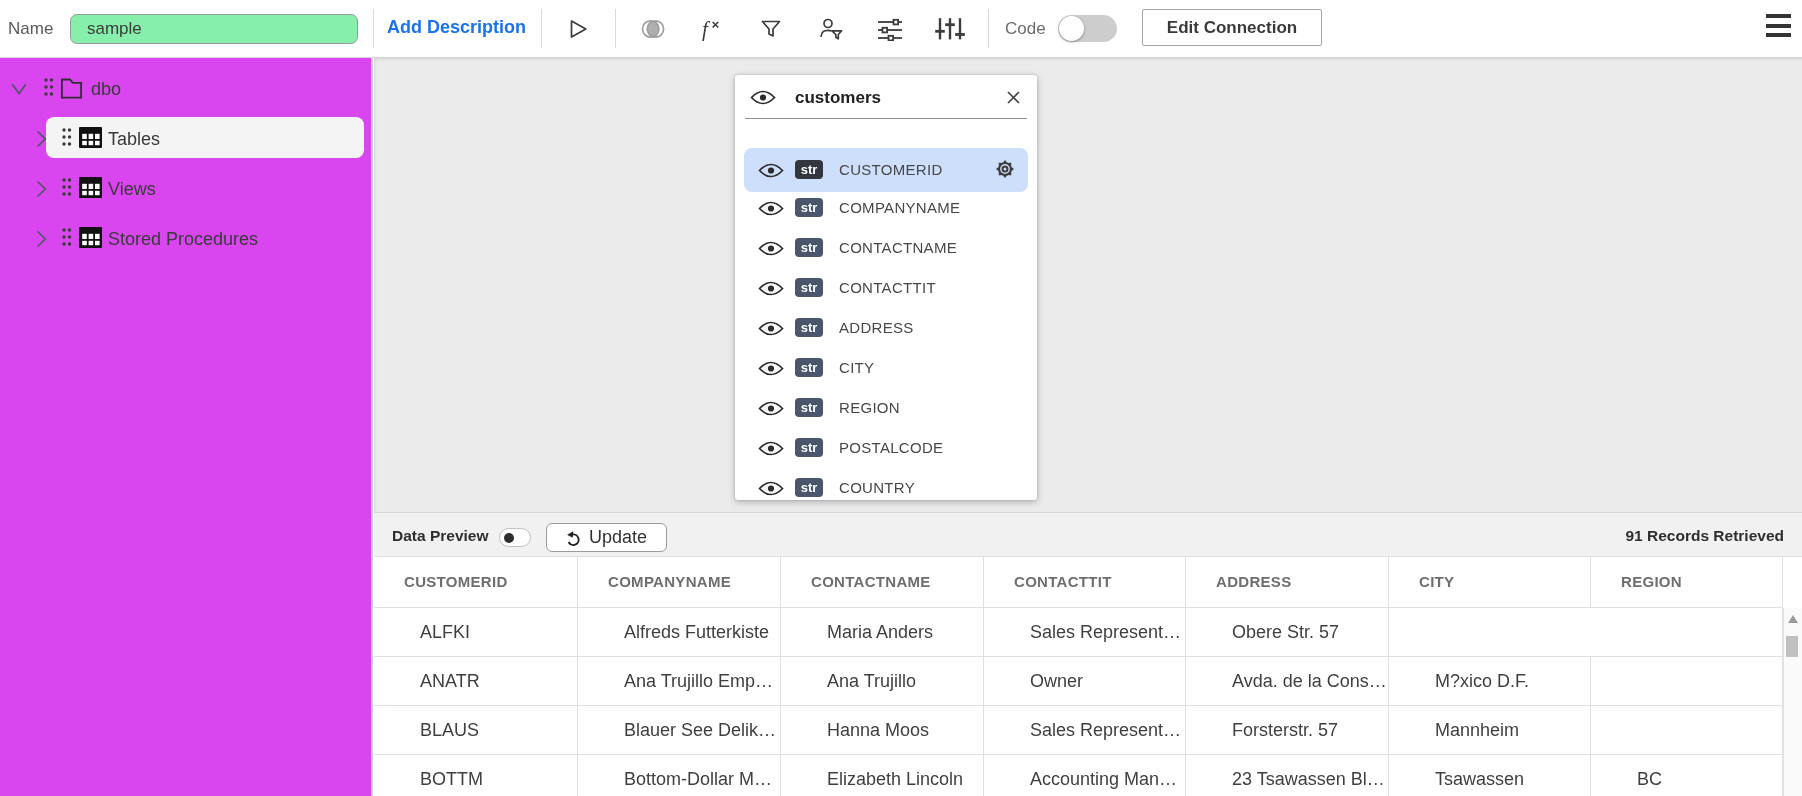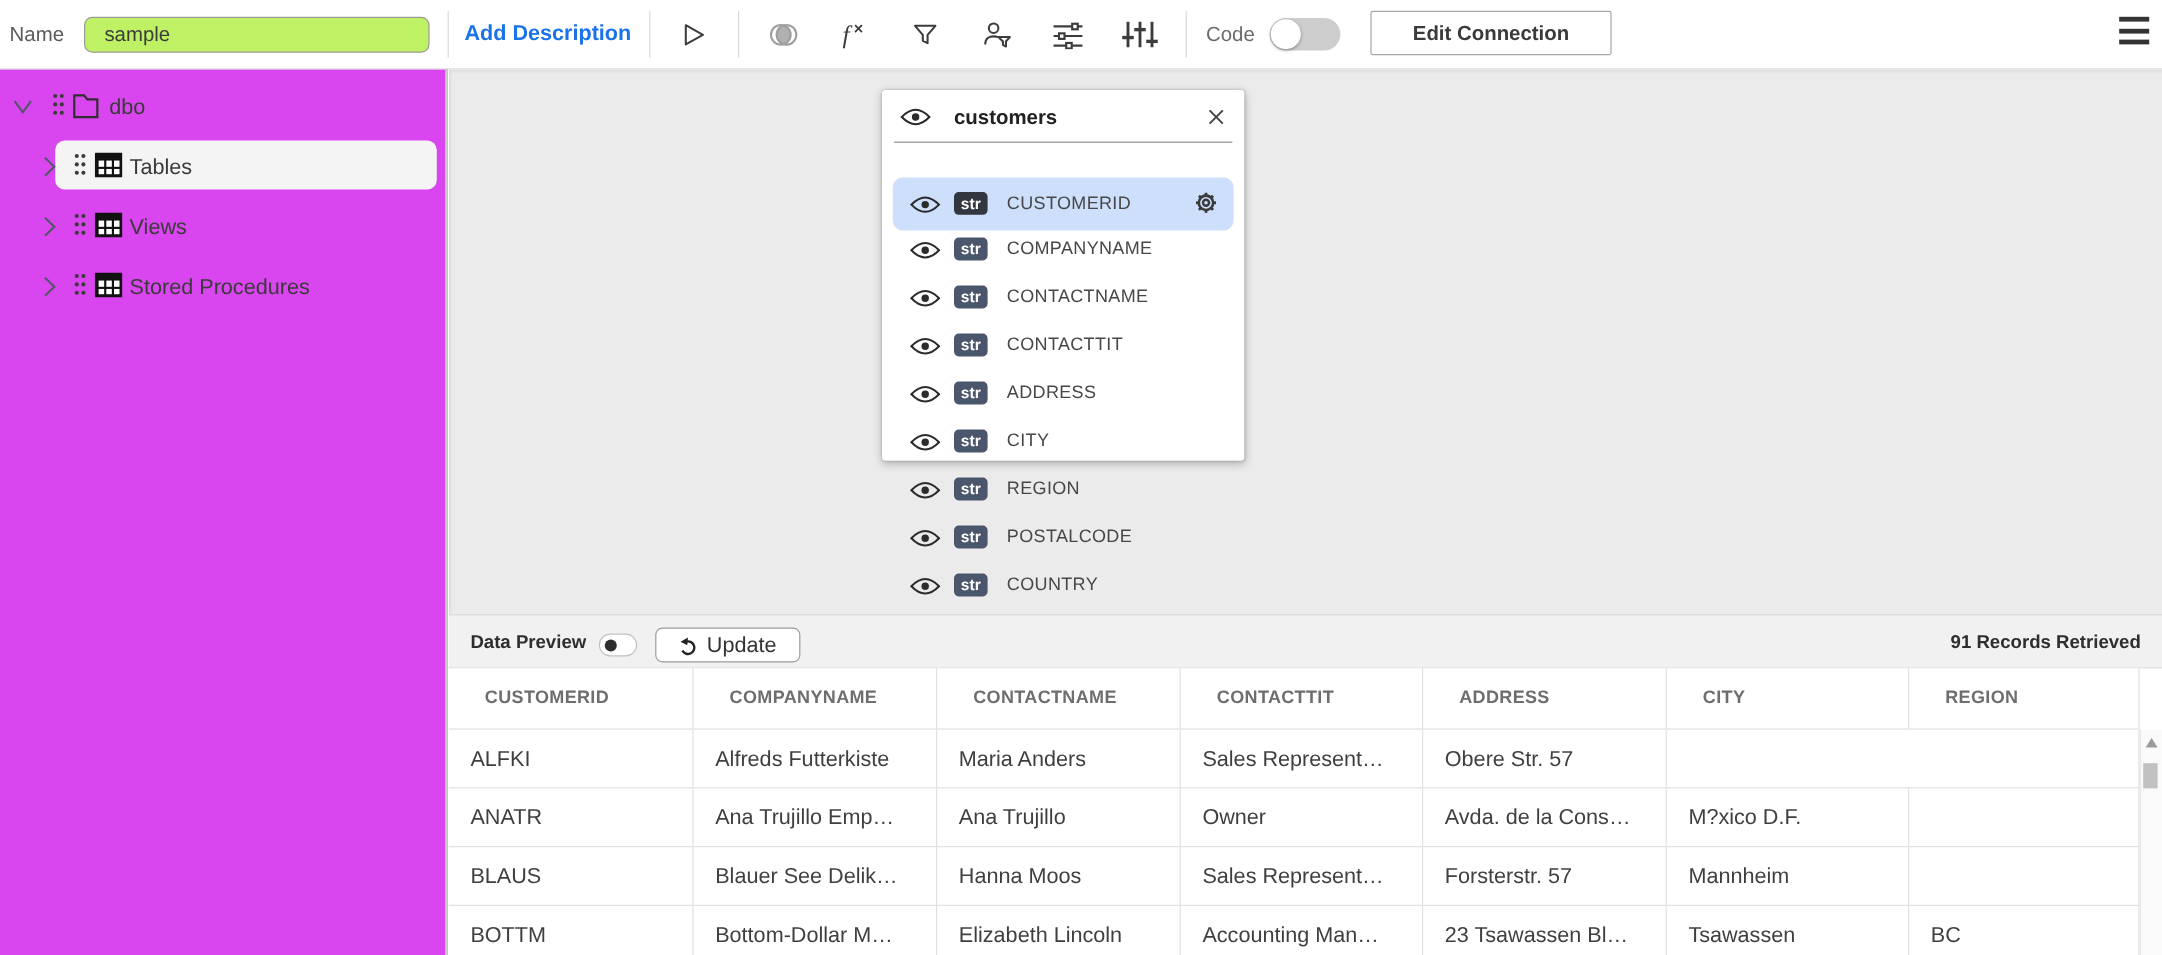--- a/index.html
+++ b/index.html
@@ -6,50 +6,50 @@
   html,body { width:1802px; height:796px; overflow:hidden; background:#fff;
     font-family:"Liberation Sans", sans-serif; }
   .abs { position:absolute; }
 
   
   #topbar { position:absolute; left:0; top:0; width:1802px; height:58px;
     background:#fff; border-bottom:1px solid #d4d4d4; }
   .vsep { position:absolute; top:9px; height:39px; width:1px; background:#d9d9d9; }
   #nameLabel { position:absolute; left:8px; top:19px; font-size:17px; color:#5b5b5b; }
   #nameInput { position:absolute; left:70px; top:14px; width:288px; height:30px;
-    border:1px solid #9a9a9a; border-radius:7px; background:#bef264;
+    border:1px solid #9a9a9a; border-radius:7px; background:#86efac;
     font-size:17px; color:#3c3c3c; line-height:28px; padding-left:16px; }
   #addDesc { position:absolute; left:387px; top:17px; font-size:18px; font-weight:700;
     color:#1a73e8; }
   .ticon { position:absolute; top:17px; width:24px; height:24px; }
   #codeLbl { position:absolute; left:1005px; top:19px; font-size:17px; color:#6b6b6b; }
   #codeToggle { position:absolute; left:1058px; top:15px; width:59px; height:27px;
     background:#cdcdcd; border-radius:14px; }
   #codeToggle .knob { position:absolute; left:1px; top:1px; width:25px; height:25px;
     border-radius:50%; background:#fff; box-shadow:0 1px 3px rgba(0,0,0,.35); }
-  #editConn { position:absolute; left:1142px; top:9px; width:201px; height:37px;
+  #editConn { position:absolute; left:1142px; top:9px; width:180px; height:37px;
     border:1px solid #a6a6a6; border-radius:2px; background:#fff;
     font-size:17px; font-weight:700; color:#3a3a3a; text-align:center; line-height:35px; }
   #burger { position:absolute; left:1766px; top:14px; width:25px; }
   #burger div { height:4px; background:#333; margin-bottom:5.5px; }
 
   
   #leftpanel { position:absolute; left:0; top:58px; width:373px; height:738px;
     background:#d946ef; border-right:2px solid #cdcdcd; }
   .trow { position:absolute; left:0; width:371px; height:42px; }
   .thl { position:absolute; left:46px; top:-9px; width:318px; height:41px;
     background:#f4f4f4; border-radius:8px; }
   .tree-label { position:absolute; font-size:18px; color:#3a3a3a; }
 
   
   #canvas { position:absolute; left:374px; top:58px; width:1428px; height:455px;
     background:#ebebeb; border-bottom:1px solid #d6d6d6; box-shadow:inset 2px 2px 3px -1px rgba(0,0,0,.10); }
 
   
-  #card { position:absolute; left:361px; top:17px; width:302px; height:309px;
+  #card { position:absolute; left:361px; top:17px; width:302px; height:425px;
     background:#fff; border-radius:3px;
     box-shadow:0 0 2px rgba(0,0,0,.22), 0 2px 7px rgba(0,0,0,.25); }
   #cardTitle { position:absolute; left:60px; top:13px; font-size:17px; font-weight:700; color:#212121; }
   #cardDivider { position:absolute; left:10px; top:43px; width:282px; height:1px; background:#8f8f8f; }
   .crow { position:absolute; left:9px; width:284px; height:40px;margin-top:22px; }
   .crow.sel { background:#cddffa; border-radius:8px; }
   .str { position:absolute; left:51px; top:50%; margin-top:-10.5px; width:28px; height:19px;
     border-radius:4px; background:#4a566c; color:#fff; font-size:13px; font-weight:700;
     text-align:center; line-height:19px; }
   .crow.sel .str { background:#32363e; }
@@ -68,21 +68,21 @@
   #updateBtn span { position:absolute; left:42px; top:3px; font-size:18px; color:#333; }
   #recLbl { position:absolute; right:18px; top:14px; font-size:15.5px; font-weight:700; color:#2e2e2e; }
 
   
   #grid { position:absolute; left:374px; top:557px; width:1409px; height:239px; background:#fff; }
   .hcell { position:absolute; top:0; height:50px; border-right:1px solid #e0e0e0;
     font-size:15px; font-weight:700; color:#6e6e6e; letter-spacing:.3px; line-height:50px;
     padding-left:30px; }
   .rrow { position:absolute; left:0; width:1409px; height:49px; border-top:1px solid #e0e0e0; }
   .bcell { position:absolute; top:0; height:49px; border-right:1px solid #e0e0e0;
-    font-size:18px; color:#3f3f3f; line-height:48px; padding-left:18px; white-space:nowrap; overflow:hidden; }
+    font-size:18px; color:#3f3f3f; line-height:48px; padding-left:46px; white-space:nowrap; overflow:hidden; }
   #vscroll { position:absolute; left:1783px; top:608px; width:19px; height:188px; background:#fafafa;
     border-left:1px solid #e4e4e4; }
   #vthumb { position:absolute; left:2px; top:28px; width:12px; height:21px; background:#c1c1c1; }
 </style>
 </head>
 <body>
 
 <div id="topbar">
   <span id="nameLabel">Name</span>
   <div id="nameInput">sample</div>

